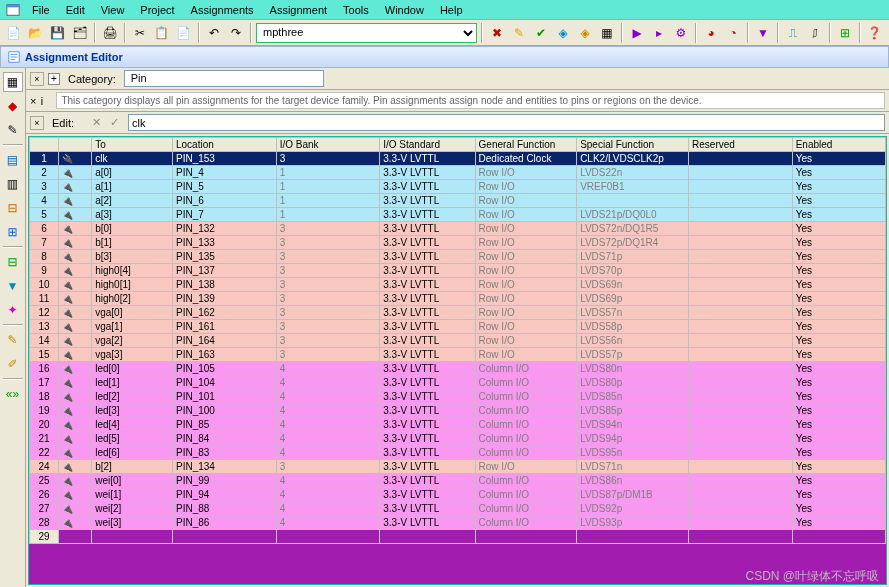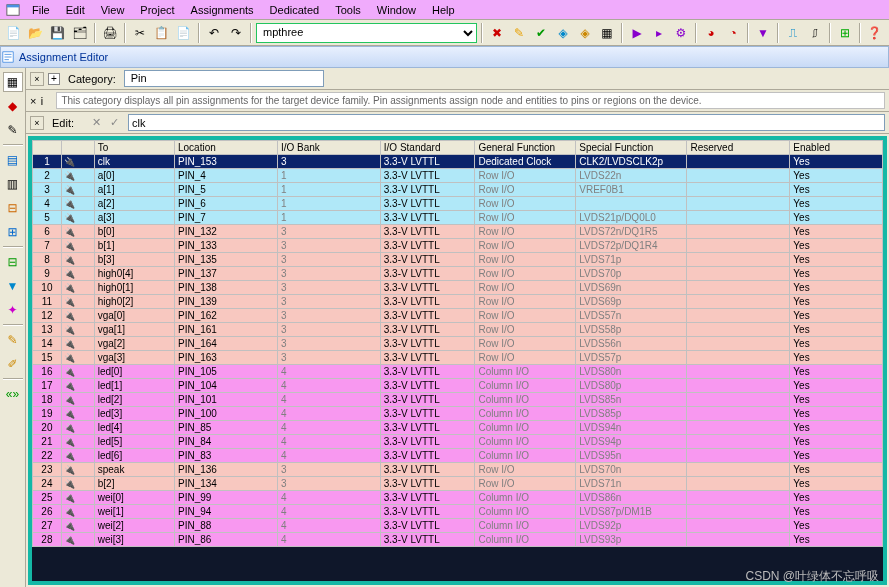--- a/index.html
+++ b/index.html
@@ -1,49 +1,49 @@
 <!DOCTYPE html>
 <html><head>
 <meta charset="utf-8">
 <style>
 * { margin:0; padding:0; box-sizing:border-box; font-family:Tahoma,Segoe UI,sans-serif; font-size:11px; }
 body { background:#ece9d8; color:#000; overflow:hidden; width:889px; height:587px; }
 
-.menubar { display:flex; align-items:center; height:20px; background:#f0abfc; border-bottom:1px solid #aca899; padding:0 4px; }
+.menubar { display:flex; align-items:center; height:20px; background:#5eead4; border-bottom:1px solid #aca899; padding:0 4px; }
 .menubar .file-icon { width:14px; height:14px; margin:0 4px 0 2px; display:inline-block; }
 .menubar .menu-item { padding:2px 8px; cursor:default; }
 
 .toolbar { display:flex; align-items:center; height:26px; background:#ece9d8; border-bottom:1px solid #aca899; padding:1px 4px; gap:2px; }
 .toolbar .btn { width:20px; height:20px; border:1px solid transparent; display:flex; align-items:center; justify-content:center; cursor:default; font-size:12px; }
 .toolbar .sep { width:2px; height:20px; border-left:1px solid #aca899; border-right:1px solid #fff; margin:0 2px; }
 .toolbar .combo { height:20px; border:1px solid #22c55e; background:#fff; padding:1px 2px; font-size:11px; }
 .toolbar .combo.main { width:160px; }
 
-.titlebar { display:flex; align-items:center; height:22px; background:linear-gradient(#e8f0fe,#c8daf6); border:1px solid #9cb6d8; padding:0 0; font-weight:normal; color:#003399; }
+.titlebar { display:flex; align-items:center; height:22px; background:linear-gradient(#e8f0fe,#c8daf6); border:1px solid #9cb6d8; padding:0 6px; font-weight:bold; color:#003399; }
 .titlebar .icon { width:14px; height:14px; margin-right:4px; }
 
 .content-wrap { display:flex; height:calc(100% - 68px); }
 .left-toolbar { width:26px; background:#ece9d8; border-right:1px solid #aca899; display:flex; flex-direction:column; align-items:center; padding-top:4px; gap:4px; }
 .left-toolbar .lbtn { width:20px; height:20px; display:flex; align-items:center; justify-content:center; font-size:12px; border:1px solid transparent; }
 .left-toolbar .lbtn.sel { border:1px solid #aca899; background:#fff; }
 .left-toolbar .lsep { height:2px; width:20px; border-top:1px solid #aca899; border-bottom:1px solid #fff; }
 
 .main { flex:1; display:flex; flex-direction:column; overflow:hidden; }
 
 .category-row, .desc-row, .edit-row { display:flex; align-items:center; background:#ece9d8; border-bottom:1px solid #aca899; padding:2px 4px; height:22px; gap:4px; }
 .category-row .x-btn, .edit-row .x-btn { width:14px; height:14px; border:1px solid #aca899; background:#ece9d8; display:flex; align-items:center; justify-content:center; font-size:9px; }
 .category-row .sq { width:12px; height:12px; border:1px solid #888; background:#fff; display:flex; align-items:center; justify-content:center; font-size:10px; }
 .category-row .cat-label { padding:0 4px; }
 .category-row .cat-value { background:#fff; border:1px solid #7f9db9; padding:1px 6px; min-width:200px; height:17px; }
 .desc-row .desc-text { background:#fff; border:1px solid #c0c0c0; padding:2px 4px; flex:1; color:#666; font-size:10px; height:17px; }
 .edit-row .edit-label { padding:0 4px; min-width:40px; }
 .edit-row .edit-input { flex:1; border:1px solid #7f9db9; background:#fff; height:17px; padding:1px 3px; }
 .edit-row .chk { width:14px; height:14px; }
 
-.grid-area { flex:1; overflow:auto; background:#0f172a; border:4px solid #14b8a6; margin:2px; position:relative; }
+.grid-area { flex:1; overflow:auto; background:#a21caf; border:1px solid #14b8a6; margin:2px; position:relative; }
 table { border-collapse:collapse; width:100%; table-layout:fixed; }
 th, td { border:1px solid #c0c0c0; padding:1px 3px; height:14px; font-size:10px; white-space:nowrap; overflow:hidden; }
 th { background:#ece9d8; text-align:left; font-weight:normal; position:sticky; top:0; }
 .col-idx { width:28px; background:#ece9d8; text-align:center; }
 td.col-idx { background:#ece9d8; }
 .col-corner { width:28px; background:#ece9d8; }
 .col-icon { width:32px; }
 .col-to { width:78px; }
 .col-loc { width:100px; }
 .col-bank { width:100px; }
@@ -75,21 +75,21 @@
         <rect x="1" y="2" width="14" height="12" fill="#fff" stroke="#555"></rect>
         <rect x="1" y="2" width="14" height="3" fill="#4a90e2"></rect>
       </svg>
   </span>
 
 <span class="menu-item">File</span>
     <span class="menu-item">Edit</span>
     <span class="menu-item">View</span>
     <span class="menu-item">Project</span>
     <span class="menu-item">Assignments</span>
-    <span class="menu-item">Dedicated</span>
+    <span class="menu-item">Assignment</span>
     <span class="menu-item">Tools</span>
     <span class="menu-item">Window</span>
     <span class="menu-item">Help</span>
   </div>
 
 <div class="toolbar">
   <span class="btn">📄</span>
   <span class="btn">📂</span>
   <span class="btn">💾</span>
   <span class="btn">🗂</span>
@@ -457,32 +457,20 @@
               <td class="col-to">led[6]</td>
               <td class="col-loc">PIN_83</td>
               <td class="col-bank dim">4</td>
               <td class="col-std">3.3-V LVTTL</td>
               <td class="col-gf dim">Column I/O</td>
               <td class="col-sf dim">LVDS95n</td>
               <td class="col-res"></td>
               <td class="col-en">Yes</td>
             </tr>
             <tr class="row-pink">
-              <td class="col-idx">23</td>
-              <td class="col-icon"><span class="arrow-icon">🔌</span></td>
-              <td class="col-to">speak</td>
-              <td class="col-loc">PIN_136</td>
-              <td class="col-bank dim">3</td>
-              <td class="col-std">3.3-V LVTTL</td>
-              <td class="col-gf dim">Row I/O</td>
-              <td class="col-sf dim">LVDS70n</td>
-              <td class="col-res"></td>
-              <td class="col-en">Yes</td>
-            </tr>
-            <tr class="row-pink">
               <td class="col-idx">24</td>
               <td class="col-icon"><span class="arrow-icon">🔌</span></td>
               <td class="col-to">b[2]</td>
               <td class="col-loc">PIN_134</td>
               <td class="col-bank dim">3</td>
               <td class="col-std">3.3-V LVTTL</td>
               <td class="col-gf dim">Row I/O</td>
               <td class="col-sf dim">LVDS71n</td>
               <td class="col-res"></td>
               <td class="col-en">Yes</td>
@@ -527,20 +515,32 @@
               <td class="col-idx">28</td>
               <td class="col-icon"><span class="arrow-icon">🔌</span></td>
               <td class="col-to">wei[3]</td>
               <td class="col-loc">PIN_86</td>
               <td class="col-bank dim">4</td>
               <td class="col-std">3.3-V LVTTL</td>
               <td class="col-gf dim">Column I/O</td>
               <td class="col-sf dim">LVDS93p</td>
               <td class="col-res"></td>
               <td class="col-en">Yes</td>
+            </tr>
+            <tr>
+              <td class="col-idx">29</td>
+              <td></td>
+              <td></td>
+              <td></td>
+              <td></td>
+              <td></td>
+              <td></td>
+              <td></td>
+              <td></td>
+              <td></td>
             </tr>
           </tbody>
       </table>
     </div>
   </div>
 </div>
 
 <div class="watermark">CSDN @叶绿体不忘呼吸</div>
 
 </body></html>

